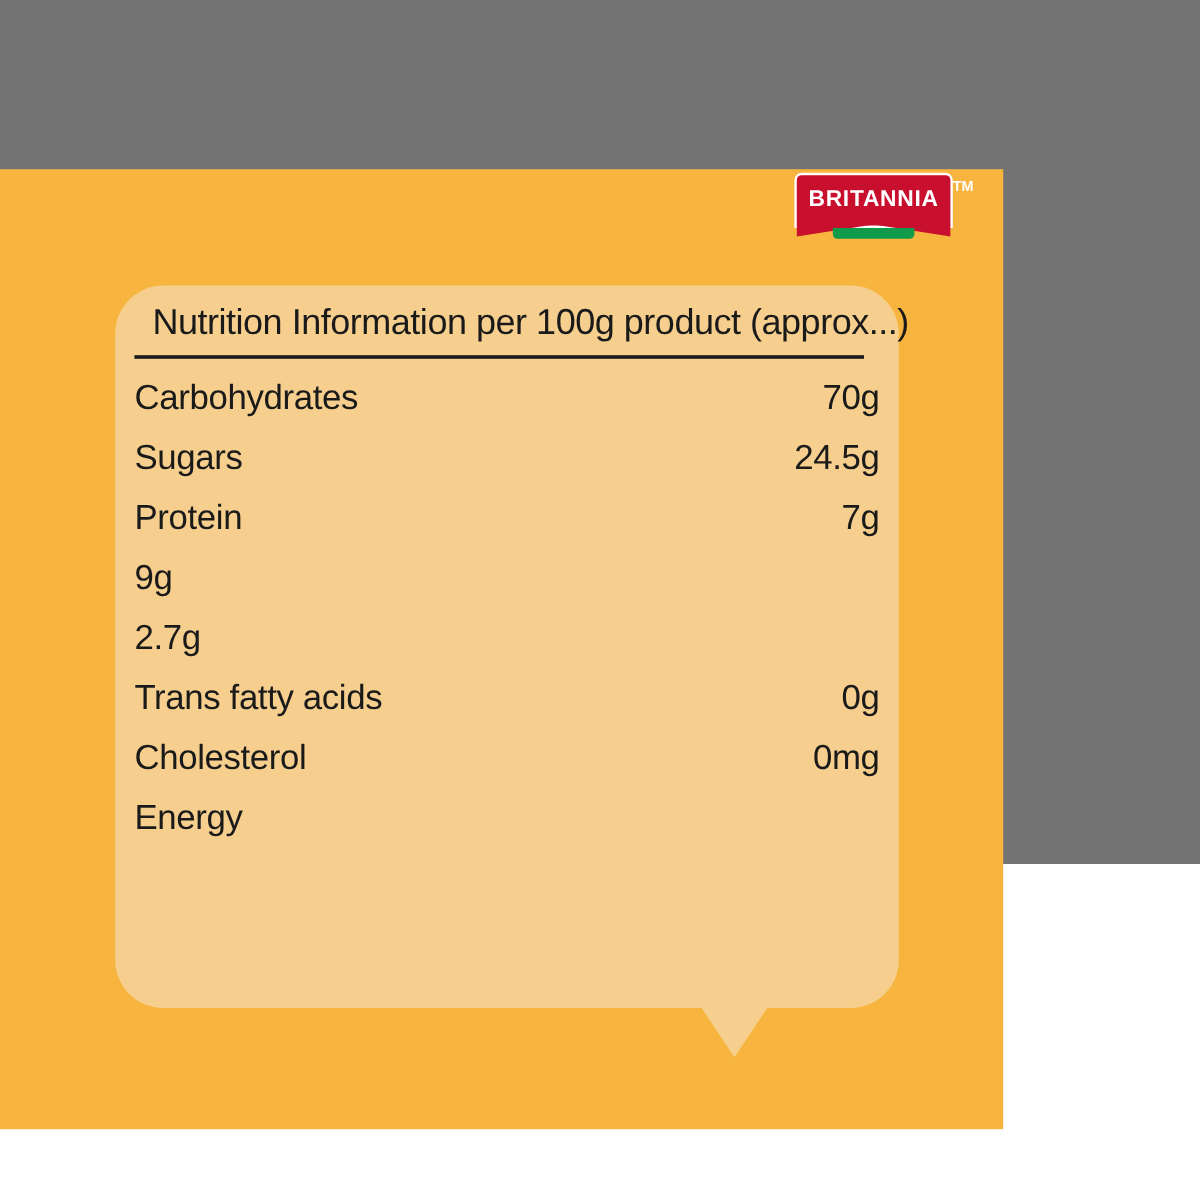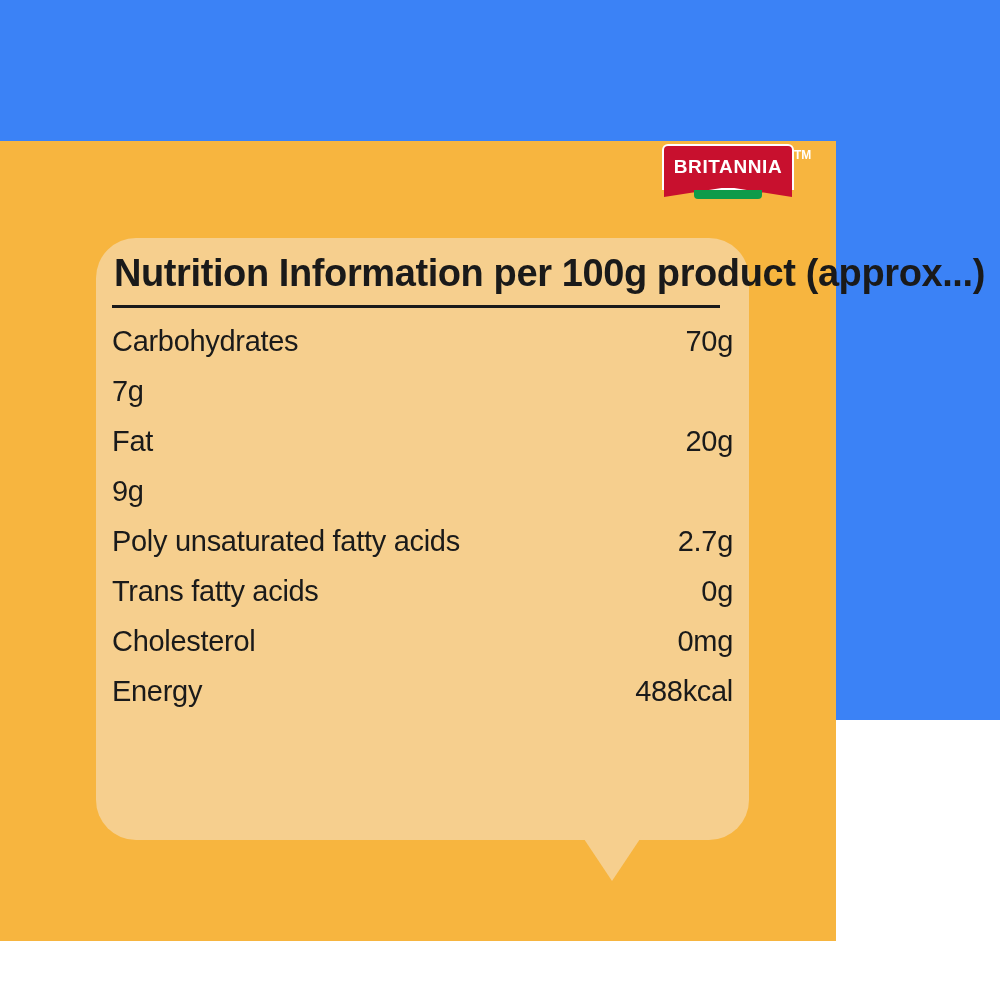--- a/index.html
+++ b/index.html
@@ -11,21 +11,21 @@
     width: 1000px;
     height: 1000px;
     font-family: "Liberation Sans", sans-serif;
     overflow: hidden;
   }
 
   #stage {
     position: relative;
     width: 1000px;
     height: 720px;
-    background: #3b82f6;
+    background: #737373;
   }
 
   
   #panel {
     position: absolute;
     left: 0;
     top: 141px;
     width: 836px;
     height: 800px;
     background: #f7b53f;
@@ -116,27 +116,28 @@
 
   #bubble-inner {
     position: absolute;
     left: 110px;
     top: 252px;
     width: 625px;
     height: 570px;
   }
 
   .nutri-title {
-    font-size: 38px;
-    font-weight: bold;
+    font-size: 30px;
+    font-weight: normal;
     color: #1a1a1a;
     letter-spacing: -0.4px;
     padding: 0 0 10px 4px;
     white-space: nowrap;
     font-family: "Liberation Sans", sans-serif;
+    margin-left: 13px;
   }
   .title-rule {
     height: 3px;
     background: #1a1a1a;
     width: 608px;
     margin: 0 0 8px 2px;
   }
 
   .rows {
     padding: 0 2px;
@@ -174,50 +175,49 @@
   <div id="bubble-inner">
     <div class="nutri-title">Nutrition Information per 100g product (approx...)</div>
     <div class="title-rule"></div>
     <div class="rows">
 
       <div class="row">
         <span class="label">Carbohydrates</span>
         <span class="value">70g</span>
       </div>
 
-
-      <div class="row">
+      <div class="row">
+        <span class="label">Sugars</span>
+        <span class="value">24.5g</span>
+      </div>
+
+      <div class="row">
+        <span class="label">Protein</span>
         <span class="value">7g</span>
       </div>
 
-      <div class="row">
-        <span class="label">Fat</span>
-        <span class="value">20g</span>
-      </div>
 
       <div class="row">
         <span class="value">9g</span>
       </div>
 
 
       <div class="row">
-        <span class="label">Poly unsaturated fatty acids</span>
         <span class="value">2.7g</span>
       </div>
 
       <div class="row">
         <span class="label">Trans fatty acids</span>
         <span class="value">0g</span>
       </div>
 
       <div class="row">
         <span class="label">Cholesterol</span>
         <span class="value">0mg</span>
       </div>
 
       <div class="row">
         <span class="label">Energy</span>
-        <span class="value">488kcal</span>
       </div>
 
     </div>
   </div>
 </div>
 
 </body></html>

